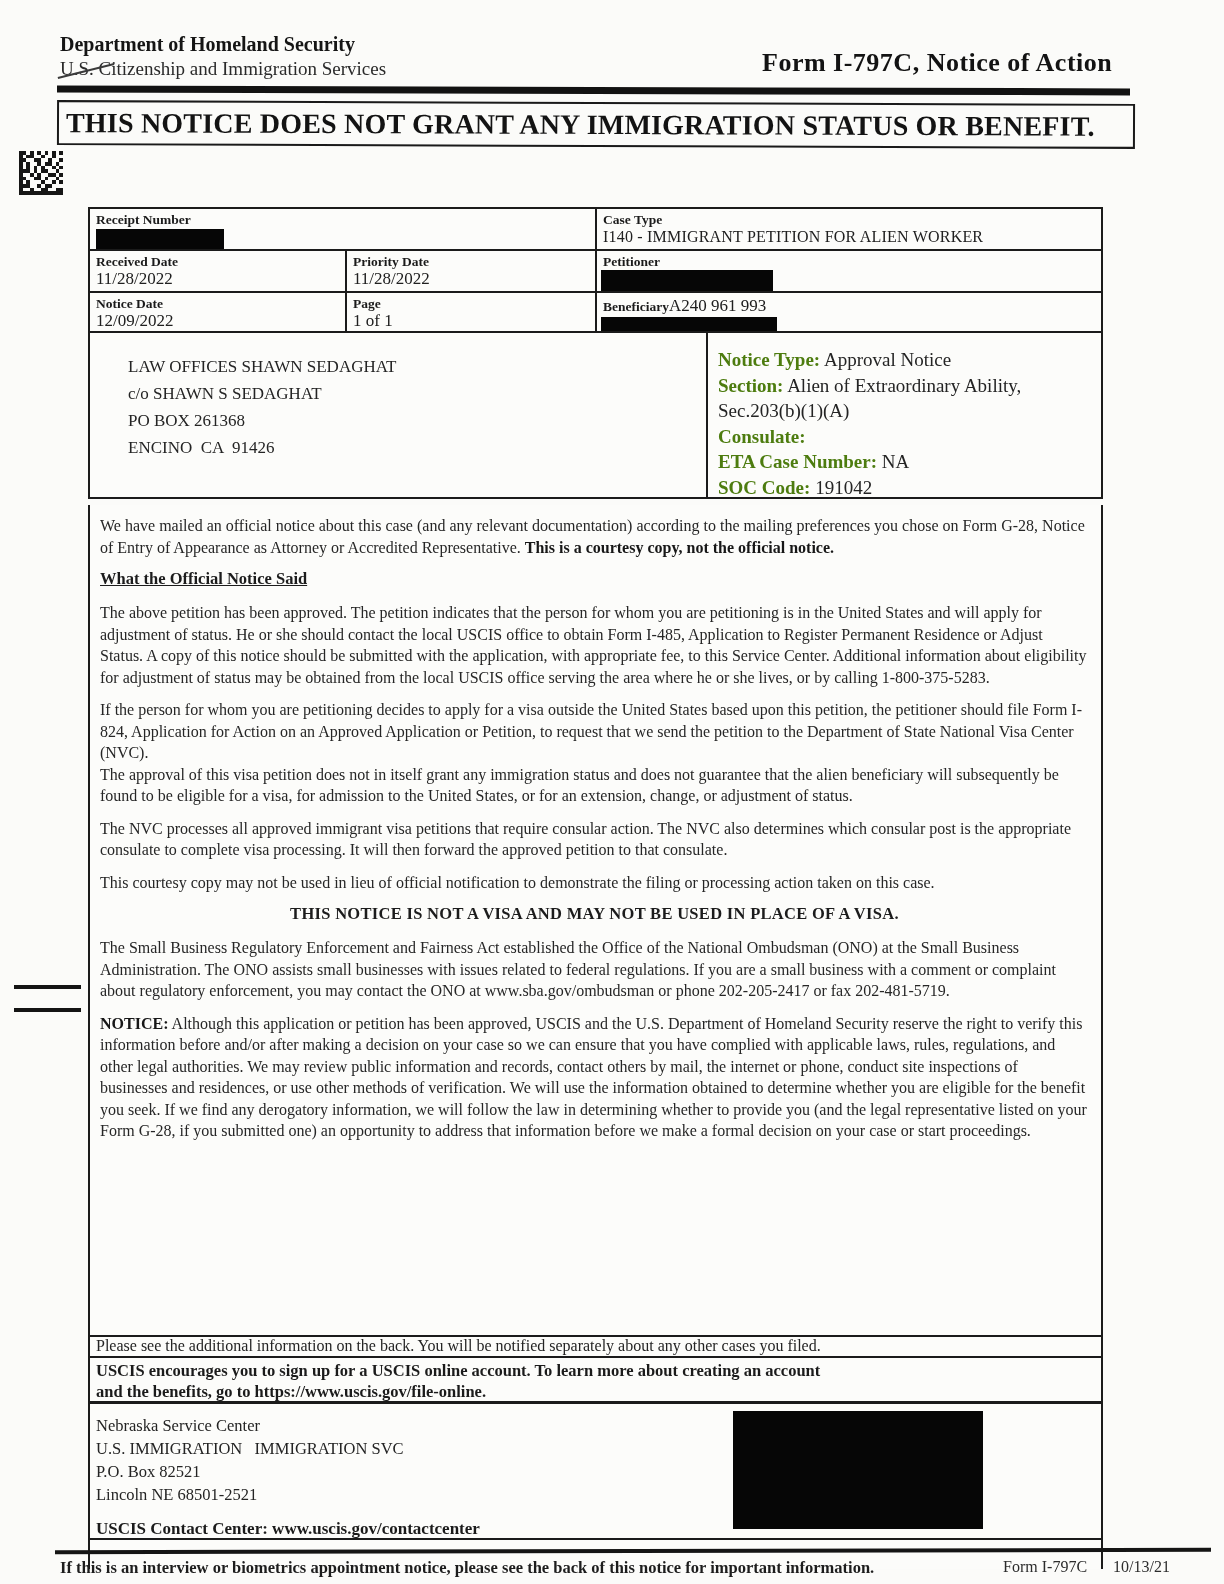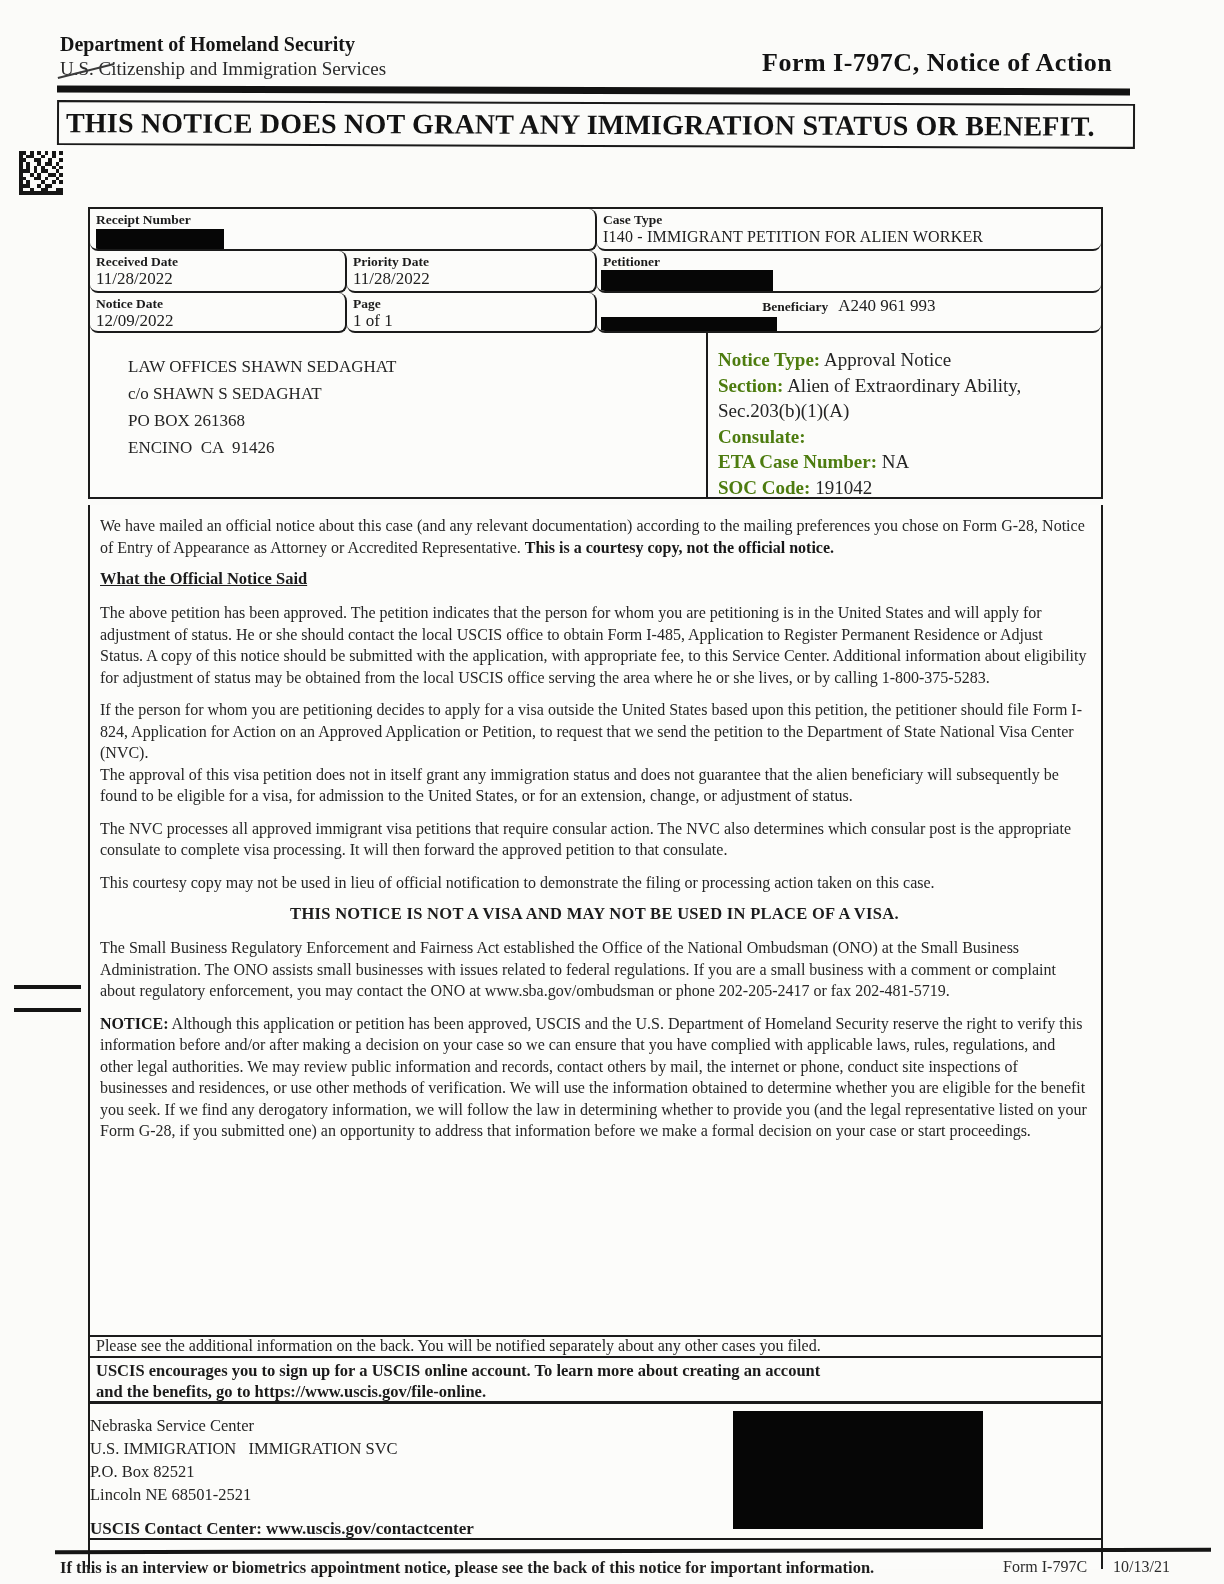--- a/index.html
+++ b/index.html
@@ -30,33 +30,33 @@
   .banner-text{font-weight:bold;font-size:28px;color:#131313;letter-spacing:0.2px;white-space:nowrap;}
 
   .barcode{position:absolute;left:19px;top:151px;width:44px;height:44px;}
 
   
   .doc-table{
     position:absolute;left:88px;top:207px;width:1015px;
     border:2px solid #1b1b1b;box-sizing:border-box;background:#fcfcfa;
   }
   .tbl-grid{display:grid;grid-template-columns:257px 250px 1fr;}
-  .cell{box-sizing:border-box;padding:3px 6px;overflow:hidden;border-radius:8px;}
+  .cell{box-sizing:border-box;padding:3px 6px;overflow:hidden;}
   .bR{border-right:2px solid #1b1b1b;}
   .bB{border-bottom:2px solid #1b1b1b;}
   .lbl{font-weight:bold;font-size:13.5px;color:#1b1b1b;line-height:15px;}
   .val{font-size:17px;color:#202020;line-height:20px;}
   .val-caps{font-size:16px;color:#202020;line-height:19px;letter-spacing:0.2px;}
   .h-r1{height:42px;}.h-r2{height:42px;}.h-r3{height:40px;}
   .span2{grid-column:1 / span 2;}
   .redact{background:#060606;}
   .redact-receipt{width:128px;height:24px;margin-top:2px;}
   .redact-petitioner{width:172px;height:25px;margin-top:1px;margin-left:-2px;}
   .redact-beneficiary{width:176px;height:27px;margin-top:1px;margin-left:-2px;}
-  .benef-line{display:flex;align-items:baseline;gap:10px;justify-content:center;}
+  .benef-line{display:flex;align-items:baseline;}
 
   .addr-row{display:flex;}
   .addr-left{width:618px;border-right:2px solid #1b1b1b;box-sizing:border-box;padding:20px 0 0 38px;height:164px;}
   .addr-line{font-size:17px;line-height:27px;color:#242424;white-space:pre-wrap;}
   .addr-right{flex:1;box-sizing:border-box;padding:14px 0 0 10px;height:164px;}
   .ninfo-line{font-size:19px;line-height:25.5px;color:#242424;white-space:pre-wrap;}
   .ninfo-line b{color:#4d7c0f;}
 
   
   .main-box{
@@ -77,21 +77,21 @@
     font-size:16px;padding:0px 6px;color:#242424;
   }
   .online-row{
     position:absolute;left:88px;top:1356px;width:1015px;height:48px;
     border:2px solid #1b1b1b;border-bottom-width:3px;box-sizing:border-box;
     font-weight:bold;font-size:16.5px;line-height:21px;padding:2px 260px 5px 6px;color:#1b1b1b;
   }
   .office-box{
     position:absolute;left:88px;top:1407px;width:1015px;height:133px;
     border-left:2px solid #1b1b1b;border-right:2px solid #1b1b1b;border-bottom:2px solid #1b1b1b;
-    box-sizing:border-box;padding:7px 0;position:absolute;
+    box-sizing:border-box;padding:7px 6px;position:absolute;
   }
   .office-line{font-size:16.5px;line-height:23px;color:#242424;white-space:pre-wrap;}
   .office-contact{font-weight:bold;font-size:17px;color:#1b1b1b;margin-top:11px;}
   .redact-signature{position:absolute;left:643px;top:4px;width:250px;height:118px;background:#060606;}
 
   
   .footer-rule{position:absolute;left:55px;top:1549px;width:1156px;height:4px;background:#151515;transform:rotate(-0.12deg);}
   .footer-row{position:absolute;left:60px;top:1558px;width:1110px;display:flex;}
   .footer-note{font-weight:bold;font-size:16.5px;color:#1d1d1d;}
   .footer-form{margin-left:auto;font-size:16px;color:#2c2c2c;display:flex;gap:26px;}

